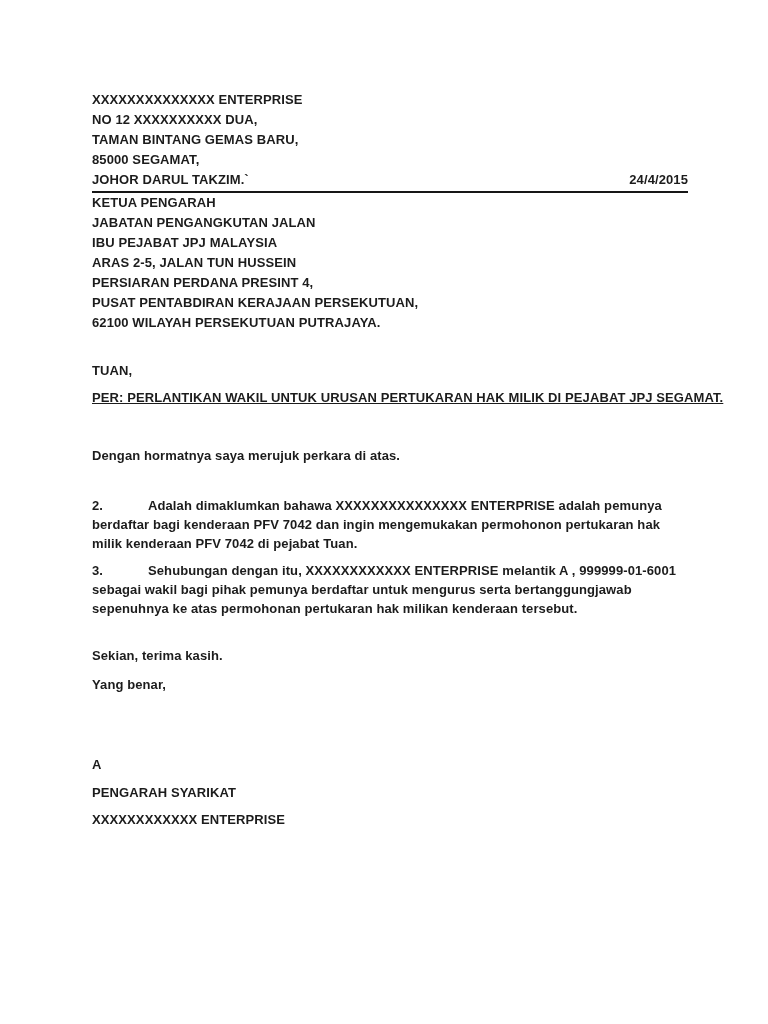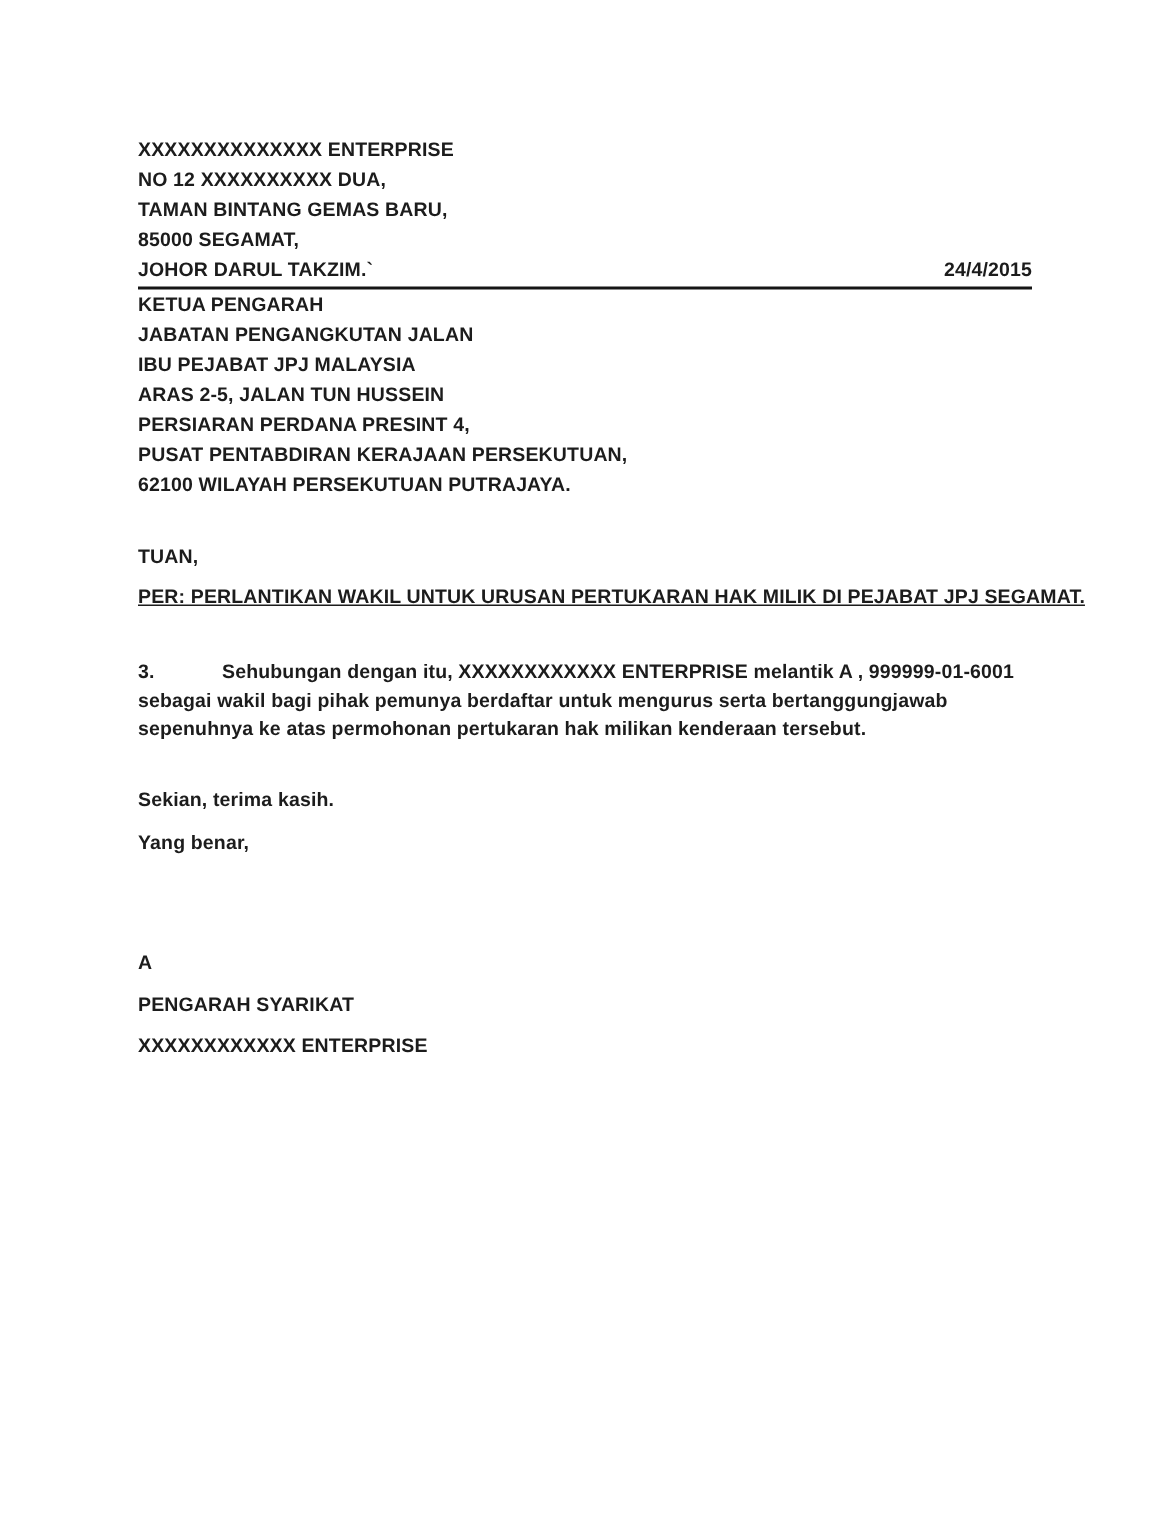--- a/index.html
+++ b/index.html
@@ -77,21 +77,23 @@
     <div class="line">ARAS 2-5, JALAN TUN HUSSEIN</div>
     <div class="line">PERSIARAN PERDANA PRESINT 4,</div>
     <div class="line">PUSAT PENTABDIRAN KERAJAAN PERSEKUTUAN,</div>
     <div class="line">62100 WILAYAH PERSEKUTUAN PUTRAJAYA.</div>
   </div>
 
   <div class="line salutation">TUAN,</div>
 
   <div class="line subject">PER: PERLANTIKAN WAKIL UNTUK URUSAN PERTUKARAN HAK MILIK DI PEJABAT JPJ SEGAMAT.</div>
 
+  <div class="line intro">Dengan hormatnya saya merujuk perkara di atas.</div>
 
+  <p class="para"><span class="num">2.</span><span>Adalah dimaklumkan bahawa XXXXXXXXXXXXXXX ENTERPRISE adalah pemunya berdaftar bagi kenderaan PFV 7042 dan ingin mengemukakan permohonon pertukaran hak milik kenderaan PFV 7042 di pejabat Tuan.</span></p>
 
   <p class="para"><span class="num">3.</span><span>Sehubungan dengan itu, XXXXXXXXXXXX ENTERPRISE melantik A , 999999-01-6001 sebagai wakil bagi pihak pemunya berdaftar untuk mengurus serta bertanggungjawab sepenuhnya ke atas permohonan pertukaran hak milikan kenderaan tersebut.</span></p>
 
   <div class="line closing">Sekian, terima kasih.</div>
 
   <div class="line sign-off">Yang benar,</div>
 
   <div class="line signatory-name">A</div>
 
   <div class="line signatory-title">PENGARAH SYARIKAT</div>

